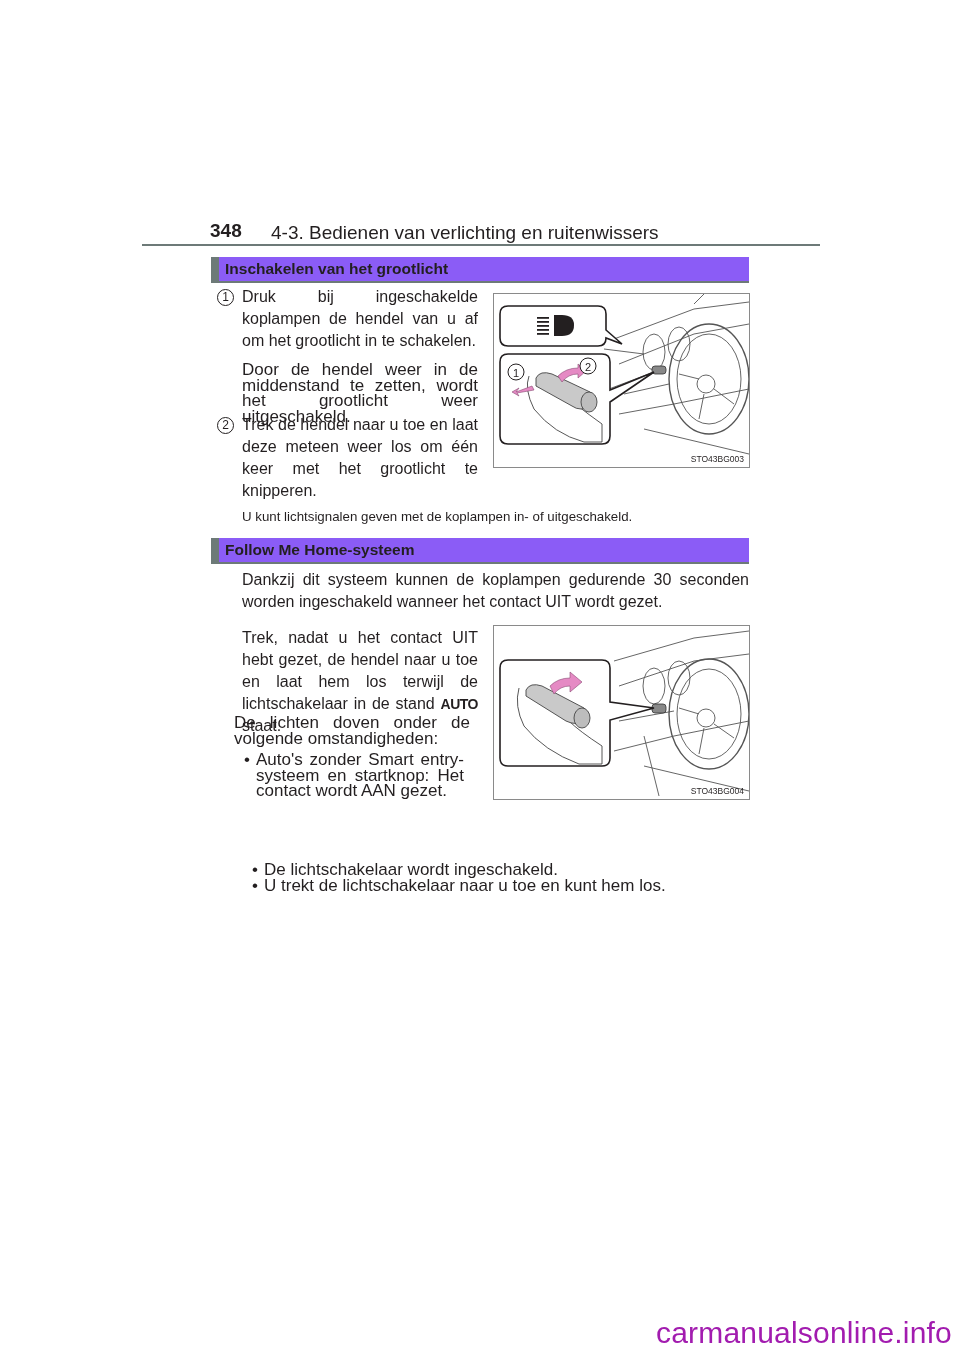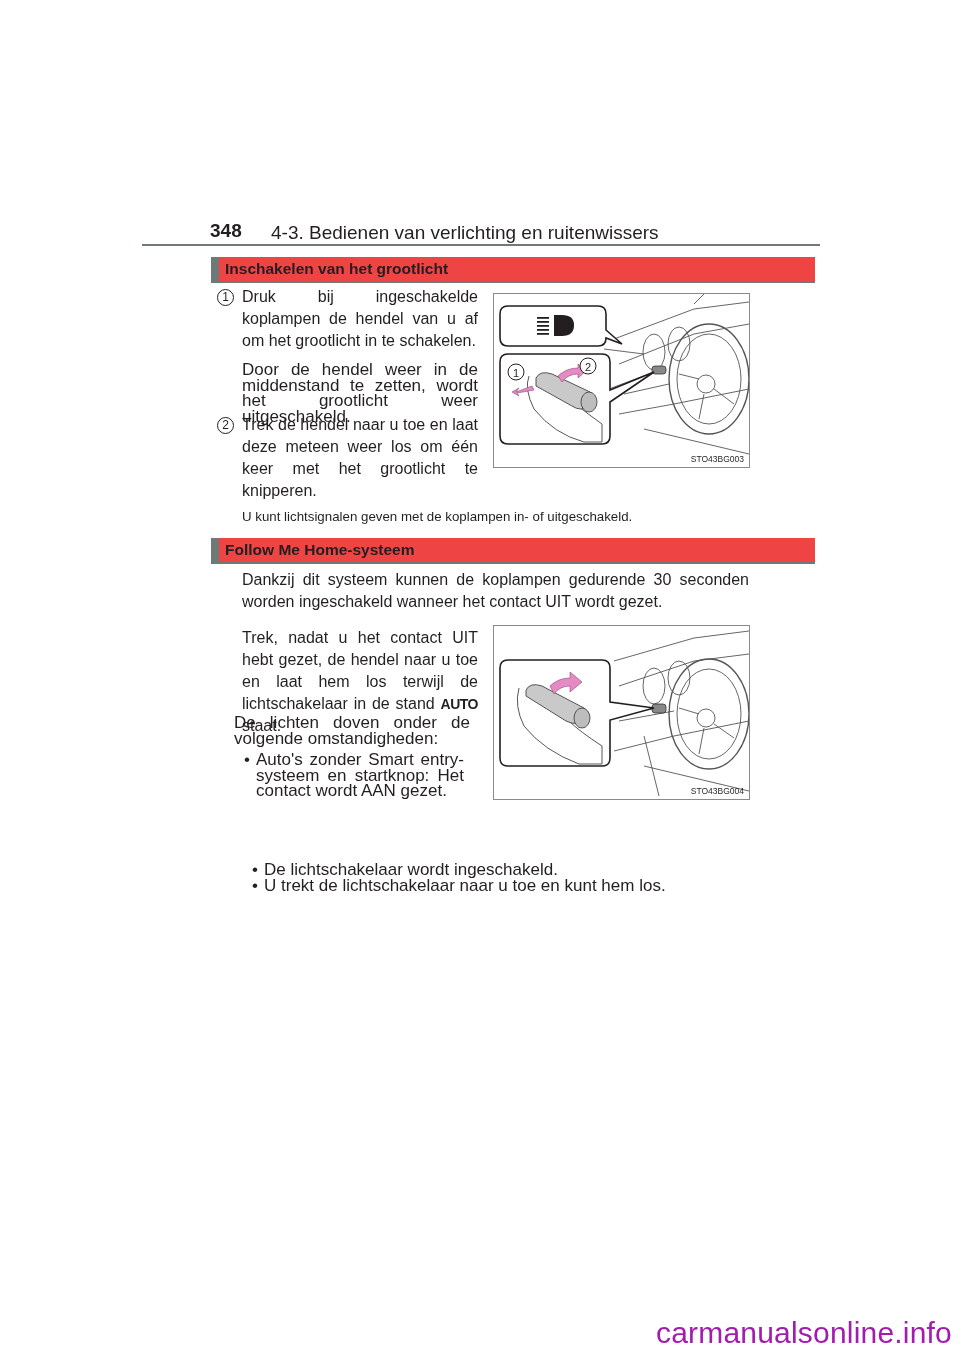--- a/index.html
+++ b/index.html
@@ -1,21 +1,21 @@
 <!DOCTYPE html>
 <html><head>
 <meta charset="utf-8">
 <style>
   html, body { margin: 0; padding: 0; background: #ffffff; }
   body { width: 960px; height: 1358px; position: relative; overflow: hidden; font-family: "Liberation Sans", sans-serif; color: #231f20; }
   .abs { position: absolute; }
   .page-num { left: 210px; top: 220px; font-size: 19px; font-weight: bold; }
   .running-head { left: 271px; top: 222px; font-size: 19px; }
   .header-rule { left: 142px; top: 244px; width: 678px; height: 2px; background: #6d7a78; }
-  .sec-head { left: 211px; width: 604px; height: 26px; background: #ef4444; border-bottom: 2px solid #6d7a78; box-sizing: border-box; }
+  .sec-head { left: 211px; width: 538px; height: 26px; background: #8b5cf6; border-bottom: 2px solid #6d7a78; box-sizing: border-box; }
   .sec-head .bar { position: absolute; left: 0; top: 0; width: 8px; height: 100%; background: #6d7a78; }
   .sec-head .txt { position: absolute; left: 14px; top: 3px; font-size: 15.5px; font-weight: bold; color: #231f20; }
   .circ { width: 15px; height: 15px; border: 1.2px solid #231f20; border-radius: 50%; font-size: 12px; line-height: 15px; text-align: center; box-sizing: content-box; }
   .body-txt { font-size: 16px; line-height: 22px; text-align: justify; }
   .small-txt { font-size: 17px; line-height: 15.5px; text-align: justify; }
   .note-txt { font-size: 13.3px; line-height: 16px; }
   .fig { border: 1px solid #8a8a8a; box-sizing: border-box; background: #fff; overflow: hidden; }
   .fig-code { position: absolute; right: 5px; bottom: 3px; font-size: 8.5px; color: #231f20; }
   .auto { font-weight: bold; font-size: 14px; letter-spacing: -0.5px; }
   ul.bul { margin: 6px; padding: 0; list-style: none; }

